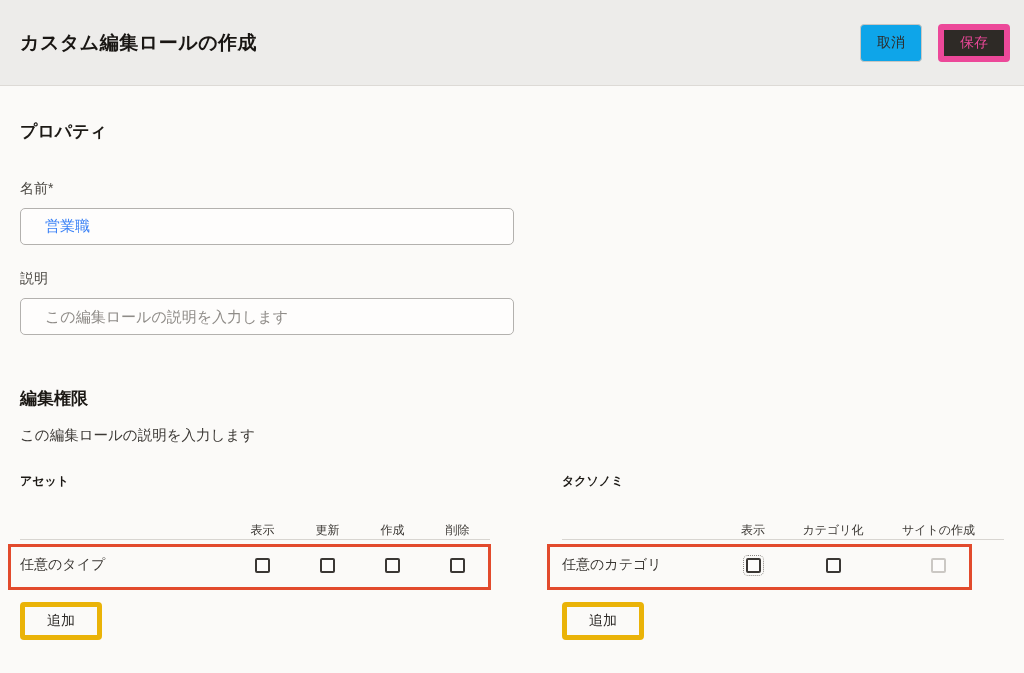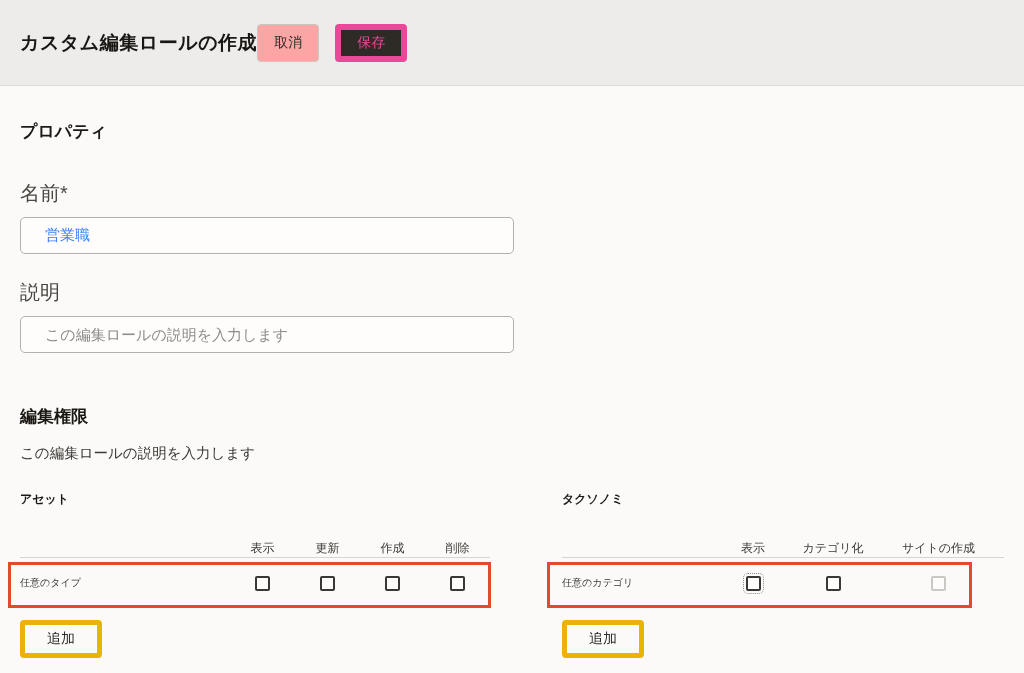--- a/index.html
+++ b/index.html
@@ -11,40 +11,41 @@
     overflow: hidden;
   }
 
   
   .app-header {
     height: 86px;
     background: #edecea;
     border-bottom: 1px solid #ddDad6;
     display: flex;
     align-items: center;
+    justify-content: space-between;
     padding: 0 14px 0 20px;
   }
   .app-title {
     font-family: "Liberation Serif", "DejaVu Serif", serif;
     font-size: 19px;
     font-weight: bold;
     color: #191613;
     letter-spacing: 0.5px;
   }
   .header-actions { display: flex; gap: 16px; }
   .btn {
     height: 38px;
     padding: 0 16px;
     font-size: 14px;
     border-radius: 4px;
     cursor: pointer;
     font-family: inherit;
   }
   .btn-cancel {
-    background: #fca5a5;
+    background: #0ea5e9;
     border: 1px solid #c9c6c2;
     color: #2e2b28;
   }
   .btn-save {
     background: #2e2a26;
     border: 6px solid #ec4899;
     color: #ec4899;
   }
 
   
@@ -52,21 +53,21 @@
 
   .section-heading {
     font-size: 17px;
     font-weight: bold;
     color: #1c1915;
   }
   .properties-heading { margin-top: 34px; }
 
   .field-label {
     display: block;
-    font-size: 20px;
+    font-size: 14px;
     color: #4a4742;
     margin-bottom: 10px;
   }
   .name-field-block { margin-top: 37px; }
   .desc-field-block { margin-top: 25px; }
   .text-input {
     width: 494px;
     height: 37px;
     border: 1px solid #b3b1ae;
     border-radius: 5px;
@@ -112,21 +113,21 @@
     align-items: end;
   }
   .perm-col-header {
     font-size: 12px;
     color: #3c3935;
     text-align: center;
     white-space: nowrap;
   }
 
   .perm-data-row { height: 50px; position: relative; }
-  .row-label { font-size: 10px; color: #3c3935; }
+  .row-label { font-size: 14px; color: #3c3935; }
   .cb-cell { display: flex; justify-content: center; }
 
   
   .highlight-overlay {
     position: absolute;
     border: 3px solid #e24a2c;
     top: 4px;
     bottom: 0;
     pointer-events: none;
   }

